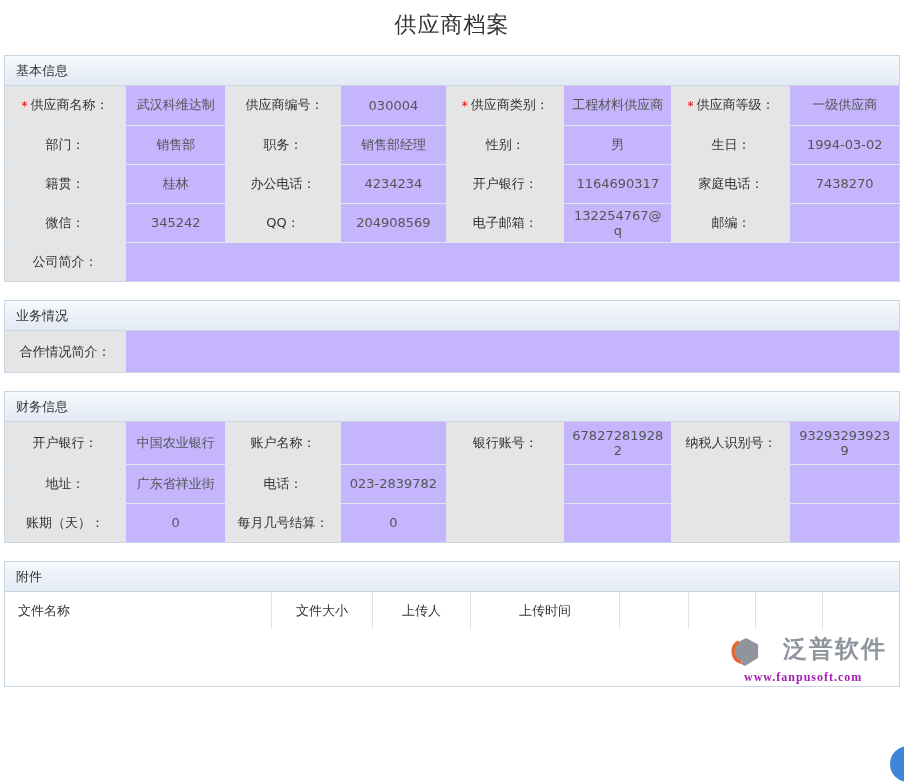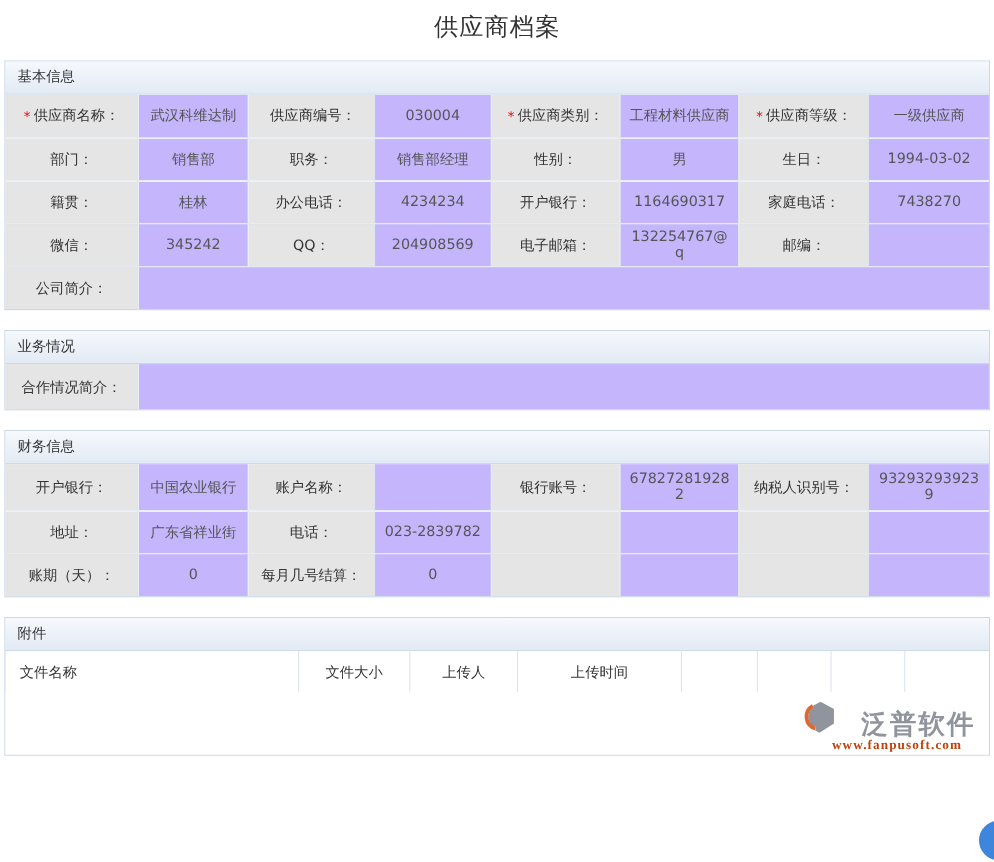--- a/index.html
+++ b/index.html
@@ -27,27 +27,27 @@
   td.val { background:#c4b5fd; text-align:center; color:#555; }
   .req { color:#e60000; margin-right:3px; font-size:12px; vertical-align:-1px; }
   .biz-table td { height:41px; }
   .fin-r0 td { height:42px; }
   .att-table td { height:37px; color:#333; background:#fff; text-align:center; }
   .att-table td.ath-first { text-align:left; padding-left:13px; }
   .att-body { position:relative; height:57px; background:#fff; }
   .logo {
     position:absolute; right:12px; bottom:3px; text-align:left; line-height:1;
   }
-  .logo-row { display:flex; align-items:flex-end;gap:20px; }
+  .logo-row { display:flex; align-items:flex-start;gap:20px; }
   .logo-text {
     font-size:24px; color:#8f949d; font-weight:bold; letter-spacing:2px; margin-left:3px;
   }
   .logo-url {
-    font-size:12px; color:#c2410c; margin-top:1px; padding-left:14px; letter-spacing:1px;
-    font-family:"Liberation Serif","DejaVu Serif",serif; font-weight:bold;text-align:center;
+    font-size:12px; color:#a21caf; margin-top:1px; padding-left:14px; letter-spacing:1px;
+    font-family:"Liberation Serif","DejaVu Serif",serif; font-weight:bold;
   }
   .float-circle {
     position:absolute; left:888px; top:744px; width:40px; height:40px;
     border-radius:50%; background:#3e86dc; border:2px solid #fff;
   }
 </style>
 </head>
 <body>
 
 <div class="page">

